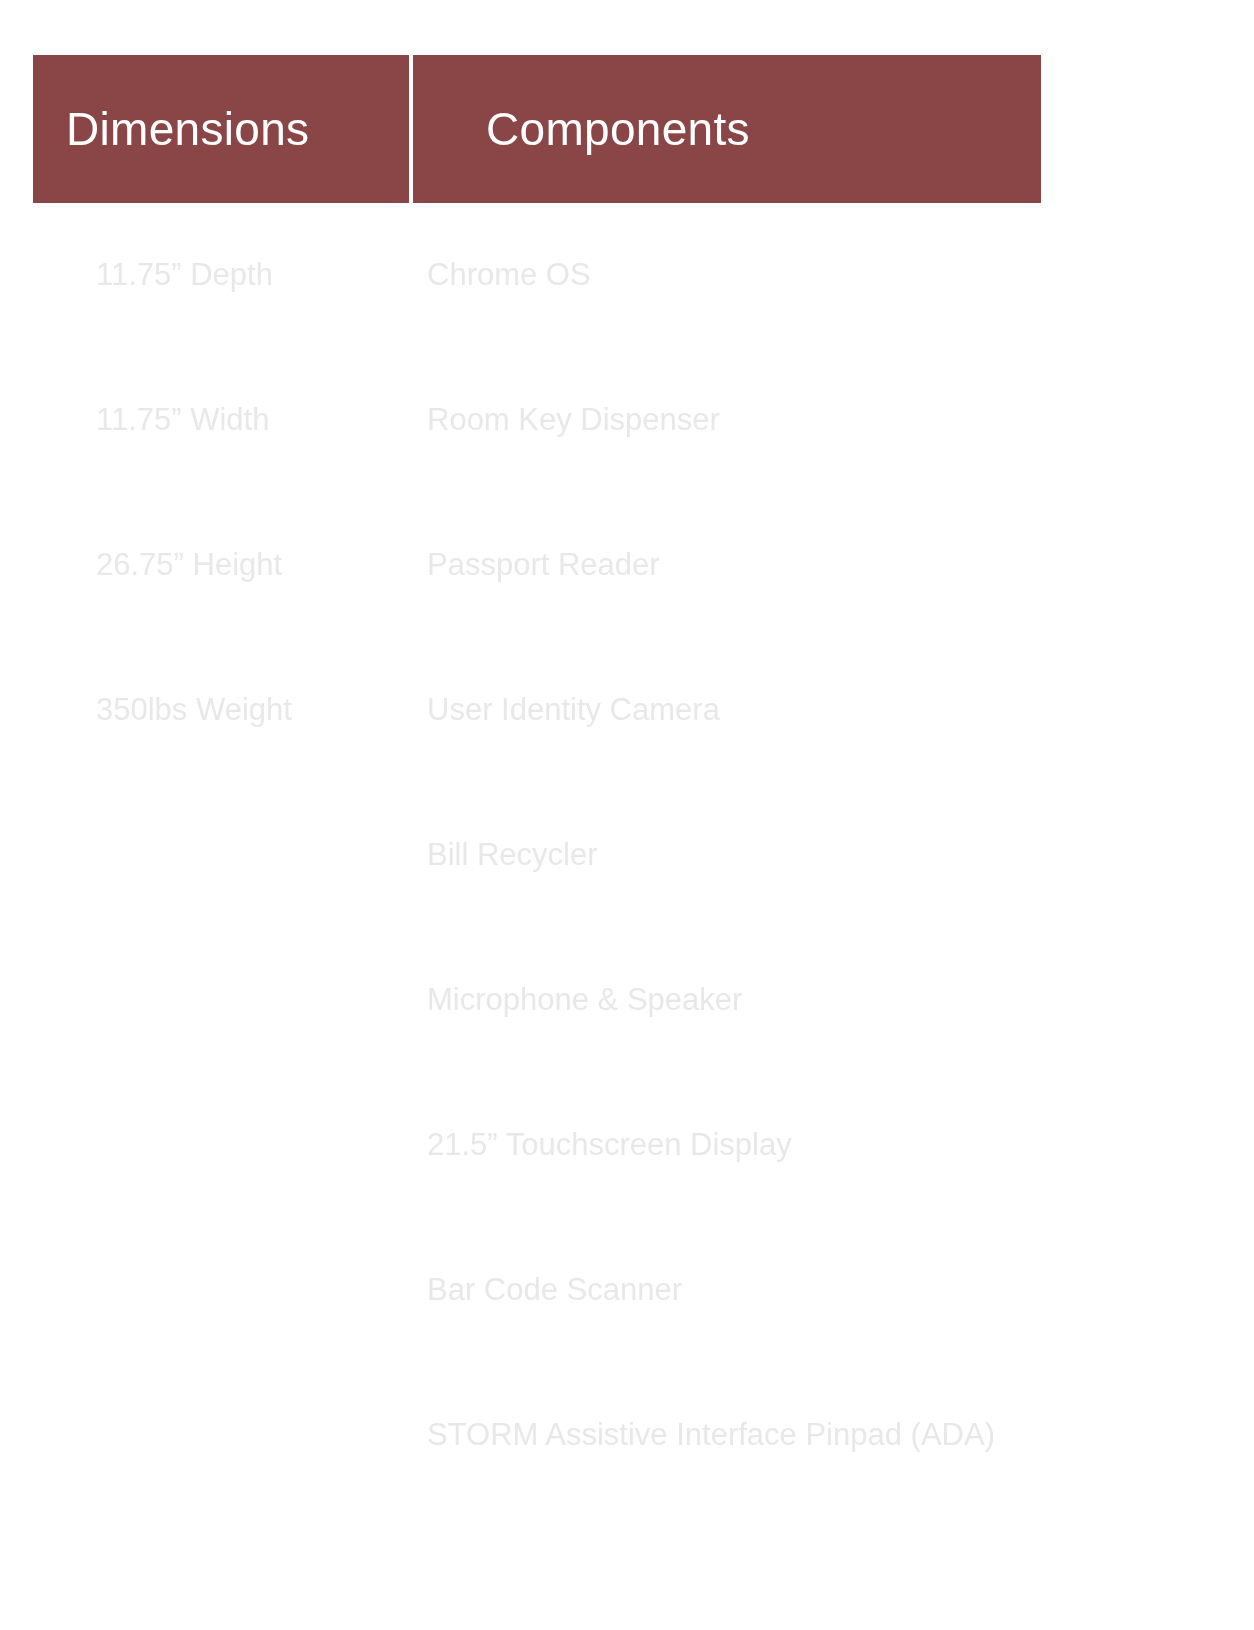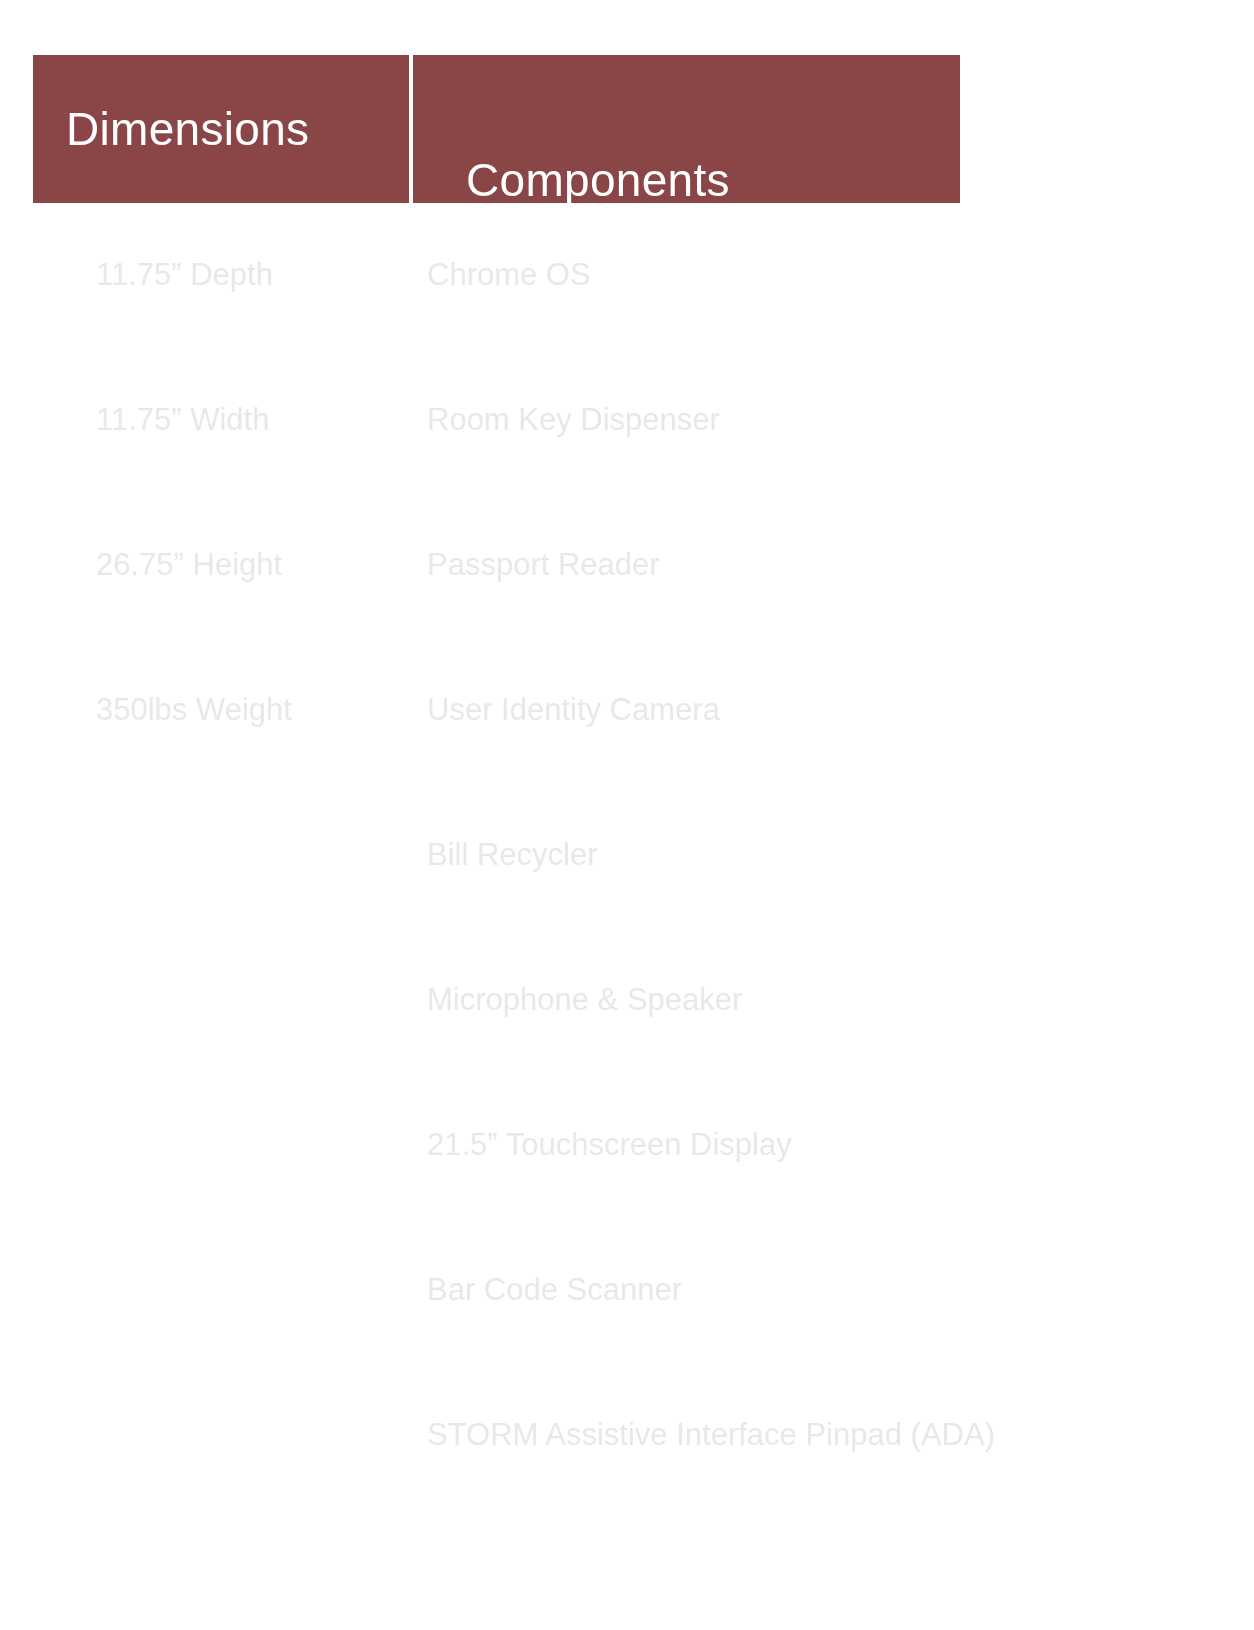--- a/index.html
+++ b/index.html
@@ -19,21 +19,21 @@
     position: absolute;
     inset: 0;
     background: #ffffff;
   }
 
   
   .header-band {
     position: absolute;
     left: 33px;
     top: 55px;
-    width: 927px;
+    width: 1008px;
     height: 148px;
     display: flex;
   }
   .header-cell {
     background: #8a4547;
     height: 100%;
     display: flex;
     align-items: center;
     box-sizing: border-box;
   }
@@ -41,22 +41,21 @@
     width: 376px;
     padding-left: 33px;
   }
   .header-divider {
     width: 4px;
     background: #ffffff;
     height: 100%;
   }
   .header-cell.components {
     flex: 1;
-    padding-left: 53px;
-    align-items: flex-end;
+    padding-left: 73px;
   }
   .header-text {
     color: #ffffff;
     font-size: 46px;
     font-weight: 400;
     letter-spacing: 0.3px;
     line-height: 1;
     white-space: nowrap;
   }
 

